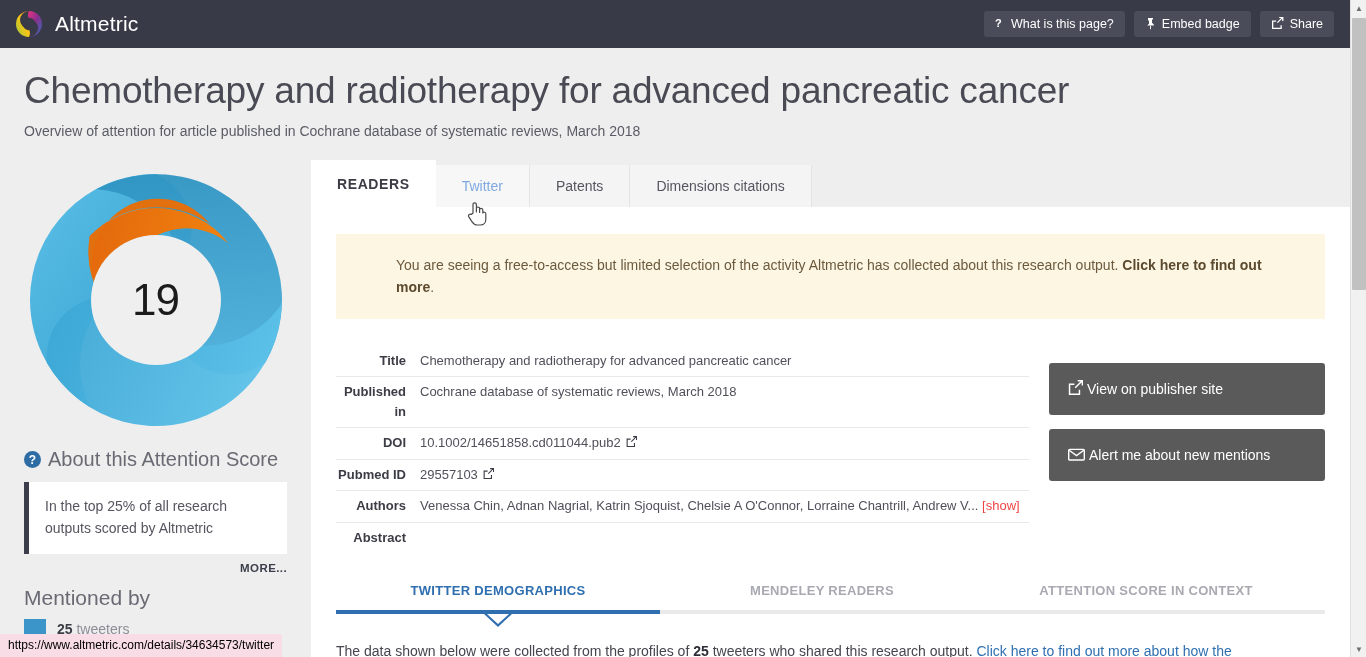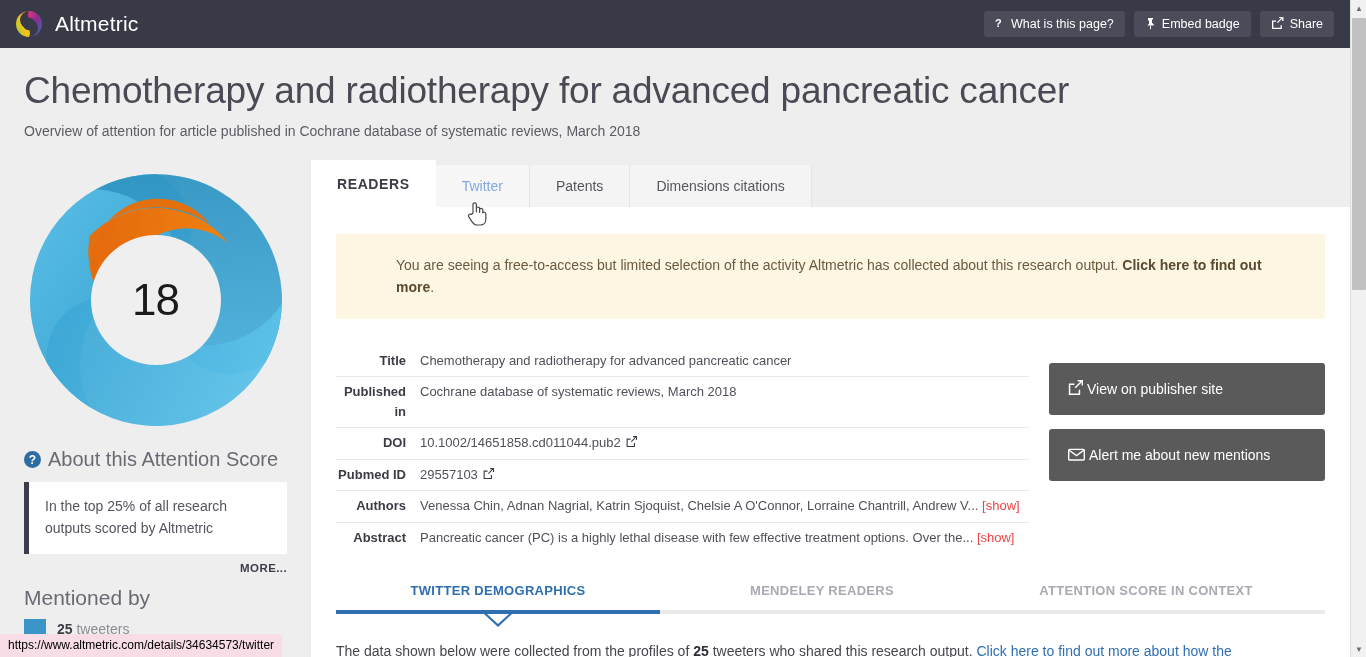--- a/index.html
+++ b/index.html
@@ -299,21 +299,21 @@
         </defs>
 
         <path d="M134 8 a126 126 0 0 0 -126 126 a126 126 0 0 0 60 107 a92 92 0 0 1 -10 -42 a92 92 0 0 1 92 -92 a60 60 0 0 0 -16 -99 z" fill="url(#b1)" transform="rotate(0 134 134)"></path>
         <path d="M134 8 a126 126 0 0 0 -126 126 a126 126 0 0 0 60 107 a92 92 0 0 1 -10 -42 a92 92 0 0 1 92 -92 a60 60 0 0 0 -16 -99 z" fill="url(#b2)" transform="rotate(120 134 134)" opacity="0.95"></path>
         <path d="M134 8 a126 126 0 0 0 -126 126 a126 126 0 0 0 60 107 a92 92 0 0 1 -10 -42 a92 92 0 0 1 92 -92 a60 60 0 0 0 -16 -99 z" fill="url(#b3)" transform="rotate(240 134 134)" opacity="0.95"></path>
 
         <path d="M134 42 a92 92 0 0 1 92 92 a92 92 0 0 1 -1 12 a66 66 0 0 0 -66 -60 a66 66 0 0 0 -63 46 a92 92 0 0 1 38 -90 z" fill="url(#og)" transform="rotate(-46 134 134)"></path>
         <path d="M98 90 a66 66 0 0 1 128 30 a92 92 0 0 0 -92 -78 a92 92 0 0 0 -36 48 z" fill="#e2700f" transform="rotate(-46 134 134)"></path>
       </svg>
       <div class="hole">
-        <span class="score">18</span>
+        <span class="score">19</span>
       </div>
     </div>
   </div>
 
   <div class="about-head">
     <span class="q-badge">?</span>
     <span class="about-head-txt">About this Attention Score</span>
   </div>
 
   <div class="quote-box">
@@ -364,21 +364,20 @@
                 <path d="M0.6 2.6 h4 v1.1 H1.7 v6.2 h6.2 V7.1 h1.1 V11 H0.6 z" fill="#3c3c46"></path>
                 <path d="M5.3 5.6 L10.2 0.8 M7.1 0.6 h3.4 v3.4" stroke="#3c3c46" stroke-width="1.1" fill="none"></path>
               </svg></span></div>
       </div>
       <div class="meta-row">
         <div class="meta-key">Authors</div>
         <div class="meta-val"><span>Venessa Chin, Adnan Nagrial, Katrin Sjoquist, Chelsie A O'Connor, Lorraine Chantrill, Andrew V...</span> <span class="show-link">[show]</span></div>
       </div>
       <div class="meta-row">
         <div class="meta-key">Abstract</div>
-        <div class="meta-val"><span>Pancreatic cancer (PC) is a highly lethal disease with few effective treatment options. Over the...</span> <span class="show-link">[show]</span></div>
       </div>
     </div>
 
     <div class="subtabs">
       <div class="subtab-row">
         <div class="subtab active">TWITTER DEMOGRAPHICS</div>
         <div class="subtab">MENDELEY READERS</div>
         <div class="subtab">ATTENTION SCORE IN CONTEXT</div>
       </div>
       <div class="subtab-bar">

